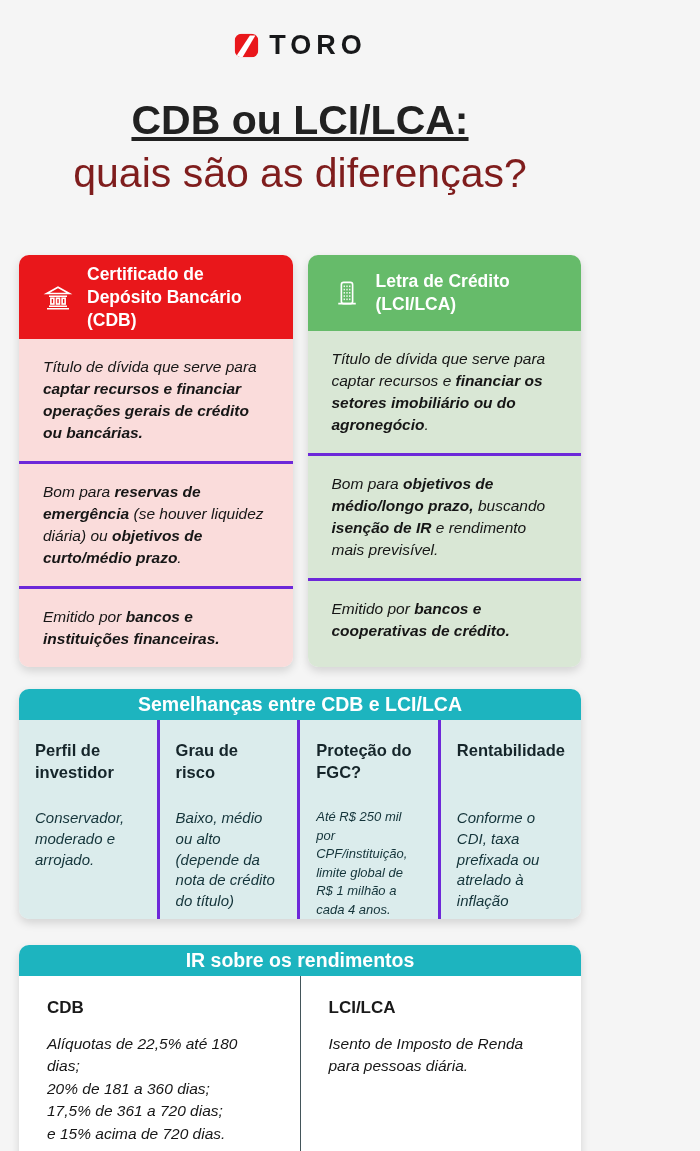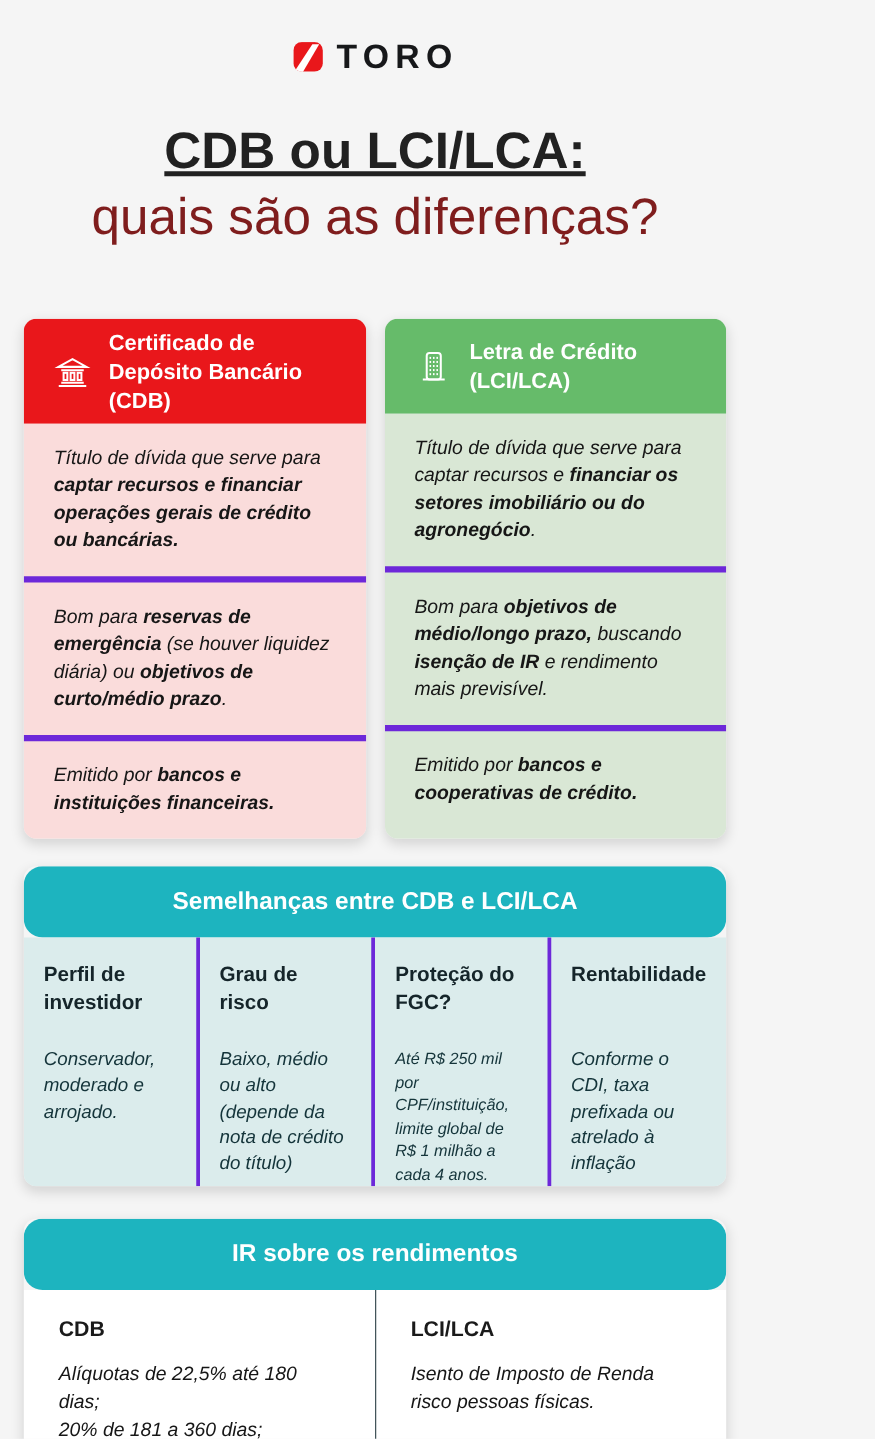--- a/index.html
+++ b/index.html
@@ -25,31 +25,31 @@
   .cards-row { display: flex; gap: 15px; padding: 0 19px; margin-top: 58px; }
   .card { flex: 1; border-radius: 10px; overflow: hidden; box-shadow: 0 4px 10px rgba(0,0,0,0.14); display: flex; flex-direction: column; }
   .card-head { min-height: 76px; display: flex; align-items: center; gap: 14px; padding: 8px 24px; color: #fff; }
   .head-red { background: #E9171B; }
   .head-green { background: #66BB6A; }
   .head-title { font-size: 17.5px; font-weight: bold; line-height: 1.3; }
   .card-body { flex: 1; display: flex; flex-direction: column; }
   .body-red { background: #FADCDB; }
   .body-green { background: #D9E7D5; }
   .card-row { margin: 0; padding: 17px 24px; font-style: italic; font-size: 15.5px; line-height: 1.42; color: #161616; }
-  .card-row + .card-row { border-top: 5px solid #6d28d9; }
+  .card-row + .card-row { border-top: 3px solid #6d28d9; }
   .row-a { min-height: 104px; }
   .row-b { min-height: 96px; }
   .row-c { min-height: 72px; }
   .seg-bold { font-weight: bold; }
 
   
   .panel { margin: 0 19px; border-radius: 10px; overflow: hidden; box-shadow: 0 4px 10px rgba(0,0,0,0.14); }
   .panel-sim { margin-top: 22px; }
   .panel-ir { margin-top: 26px; }
-  .panel-head { background: #1DB4BF; color: #fff; text-align: center; font-weight: bold; font-size: 19.5px; padding: 17px 10px; border-radius: 15px; }
+  .panel-head { background: #1DB4BF; color: #fff; text-align: center; font-weight: bold; font-size: 19.5px; padding: 4px 10px; }
 
   
   .sim-grid { display: flex; background: #DBECEC; min-height: 190px; }
   .sim-col { flex: 1; padding: 20px 16px 0; display: flex; flex-direction: column; }
   .sim-col + .sim-col { border-left: 3px solid #6d28d9; }
   .sim-heading { margin: 0; font-size: 16.5px; font-weight: bold; line-height: 1.32; color: #15252A; min-height: 58px; }
   .sim-body { margin: 10px 0 0; font-style: italic; font-size: 15px; line-height: 1.38; color: #14343A; }
   .sim-body-small { font-size: 13px; line-height: 1.42; }
 
   
@@ -169,18 +169,18 @@
     <div class="ir-grid">
       <div class="ir-col">
         <h3 class="ir-heading">CDB</h3>
         <p class="ir-body">Alíquotas de 22,5% até 180 dias;
 20% de 181 a 360 dias;
 17,5% de 361 a 720 dias;
 e 15% acima de 720 dias.</p>
       </div>
       <div class="ir-col">
         <h3 class="ir-heading">LCI/LCA</h3>
-        <p class="ir-body">Isento de Imposto de Renda risco pessoas físicas.</p>
+        <p class="ir-body">Isento de Imposto de Renda para pessoas diária.</p>
       </div>
     </div>
   </section>
 
 </div>
 
 </body></html>

